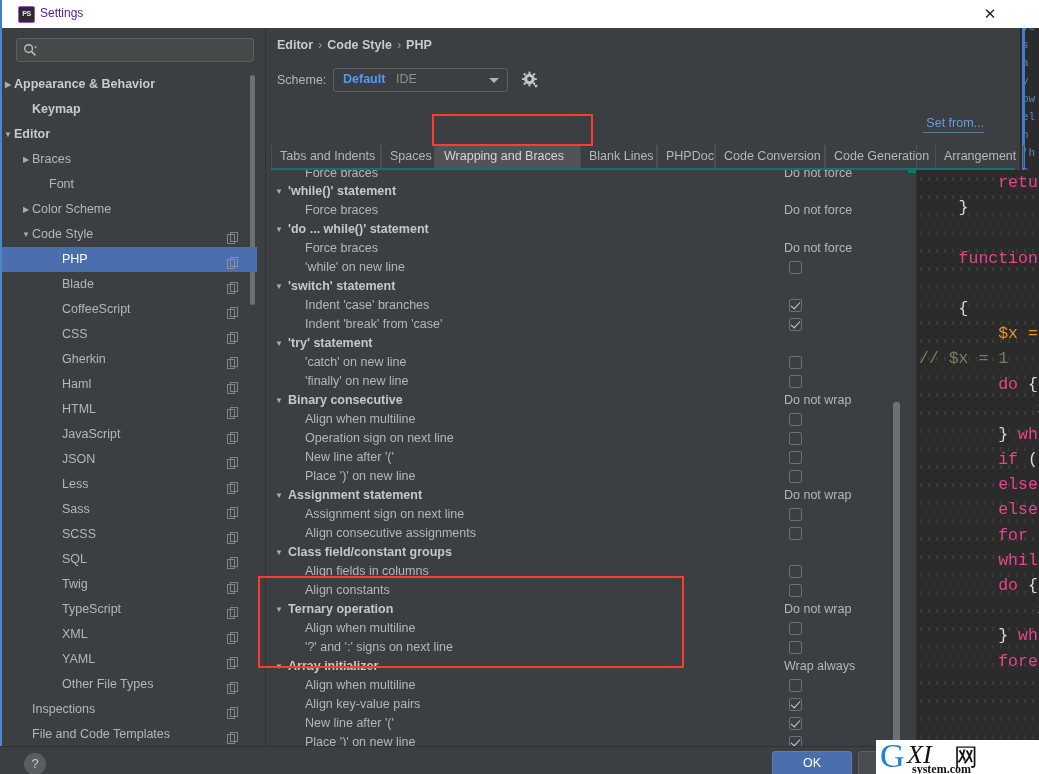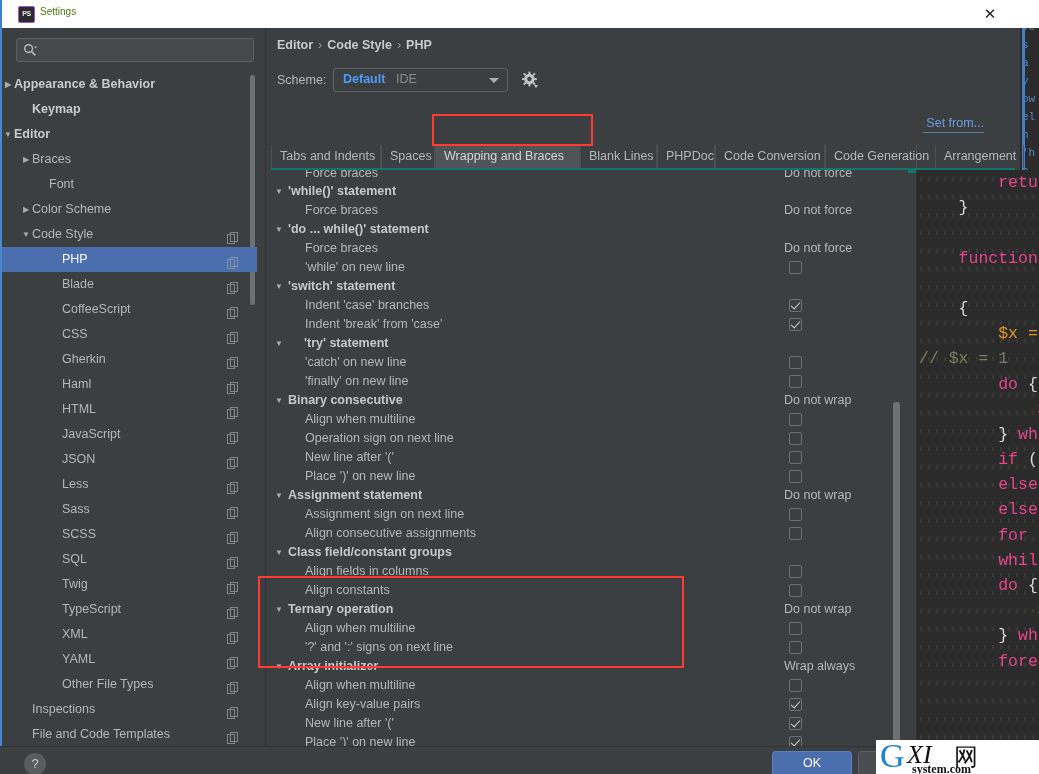--- a/index.html
+++ b/index.html
@@ -17,21 +17,21 @@
   .bg-window{position:absolute;top:0;right:0;width:19px;height:774px;background:#2b2b2b;overflow:hidden;}
   .bg-window .bgline{font-family:"Liberation Mono",monospace;font-size:11px;line-height:18px;white-space:nowrap;padding-left:2px;}
   .bg-stripe{position:absolute;top:0;right:14px;width:3px;height:774px;background:#3f7fd0;}
   .bg-white{position:absolute;top:0;right:0;width:19px;height:28px;background:#ffffff;}
 
   
   .titlebar{position:absolute;top:0;left:0;width:1020px;height:28px;background:#ffffff;border-bottom:1px solid #d6d6d6;}
   .titlebar .accent{position:absolute;left:0;top:0;width:2px;height:28px;background:#3f7fd0;}
   .titlebar .appicon{position:absolute;left:18px;top:6px;width:15px;height:15px;border:1.5px solid #a450d0;border-radius:2px;background:#2b2b2b;
        font-family:"Liberation Sans",sans-serif;font-size:7px;font-weight:bold;color:#e8e8e8;line-height:13px;text-align:center;letter-spacing:-.5px;}
-  .titlebar .ttl{position:absolute;left:40px;top:6px;font-size:10px;color:#4d7c0f;font-family:"Liberation Sans",sans-serif;}
+  .titlebar .ttl{position:absolute;left:40px;top:6px;font-size:12px;color:#4c1d95;font-family:"Liberation Sans",sans-serif;}
   .titlebar .closebtn{position:absolute;right:10px;top:0;width:40px;height:28px;color:#222;font-size:15px;line-height:28px;text-align:center;cursor:pointer;}
 
   
   .sidebar{position:absolute;left:0;top:28px;width:265px;height:718px;background:#3c3f41;border-right:1px solid #323232;}
   .sidebar .leftaccent{position:absolute;left:0;top:0;width:2px;height:718px;background:#4a88c7;}
   .searchwrap{position:absolute;left:16px;top:10px;width:238px;height:24px;}
   .searchbox{width:100%;height:24px;box-sizing:border-box;background:#45494a;border:1px solid #5e6060;border-radius:3px;
              color:#bbb;font-size:12px;padding:0 6px 0 26px;font-family:"Liberation Sans",sans-serif;outline:none;}
   .searchicon{position:absolute;left:7px;top:5px;width:14px;height:14px;}
   .searchicon svg{display:block;}
@@ -417,21 +417,21 @@
         <div class="orow">
           <span class="otext" style="left:37px">Indent 'case' branches</span>
           <span class="chk on"></span>
         </div>
         <div class="orow">
           <span class="otext" style="left:37px">Indent 'break' from 'case'</span>
           <span class="chk on"></span>
         </div>
         <div class="orow grp">
           <span class="oarrow" style="left:5px">▼</span>
-          <span class="otext" style="left:36px">'try' statement</span>
+          <span class="otext" style="left:20px">'try' statement</span>
         </div>
         <div class="orow">
           <span class="otext" style="left:37px">'catch' on new line</span>
           <span class="chk"></span>
         </div>
         <div class="orow">
           <span class="otext" style="left:37px">'finally' on new line</span>
           <span class="chk"></span>
         </div>
         <div class="orow grp">

